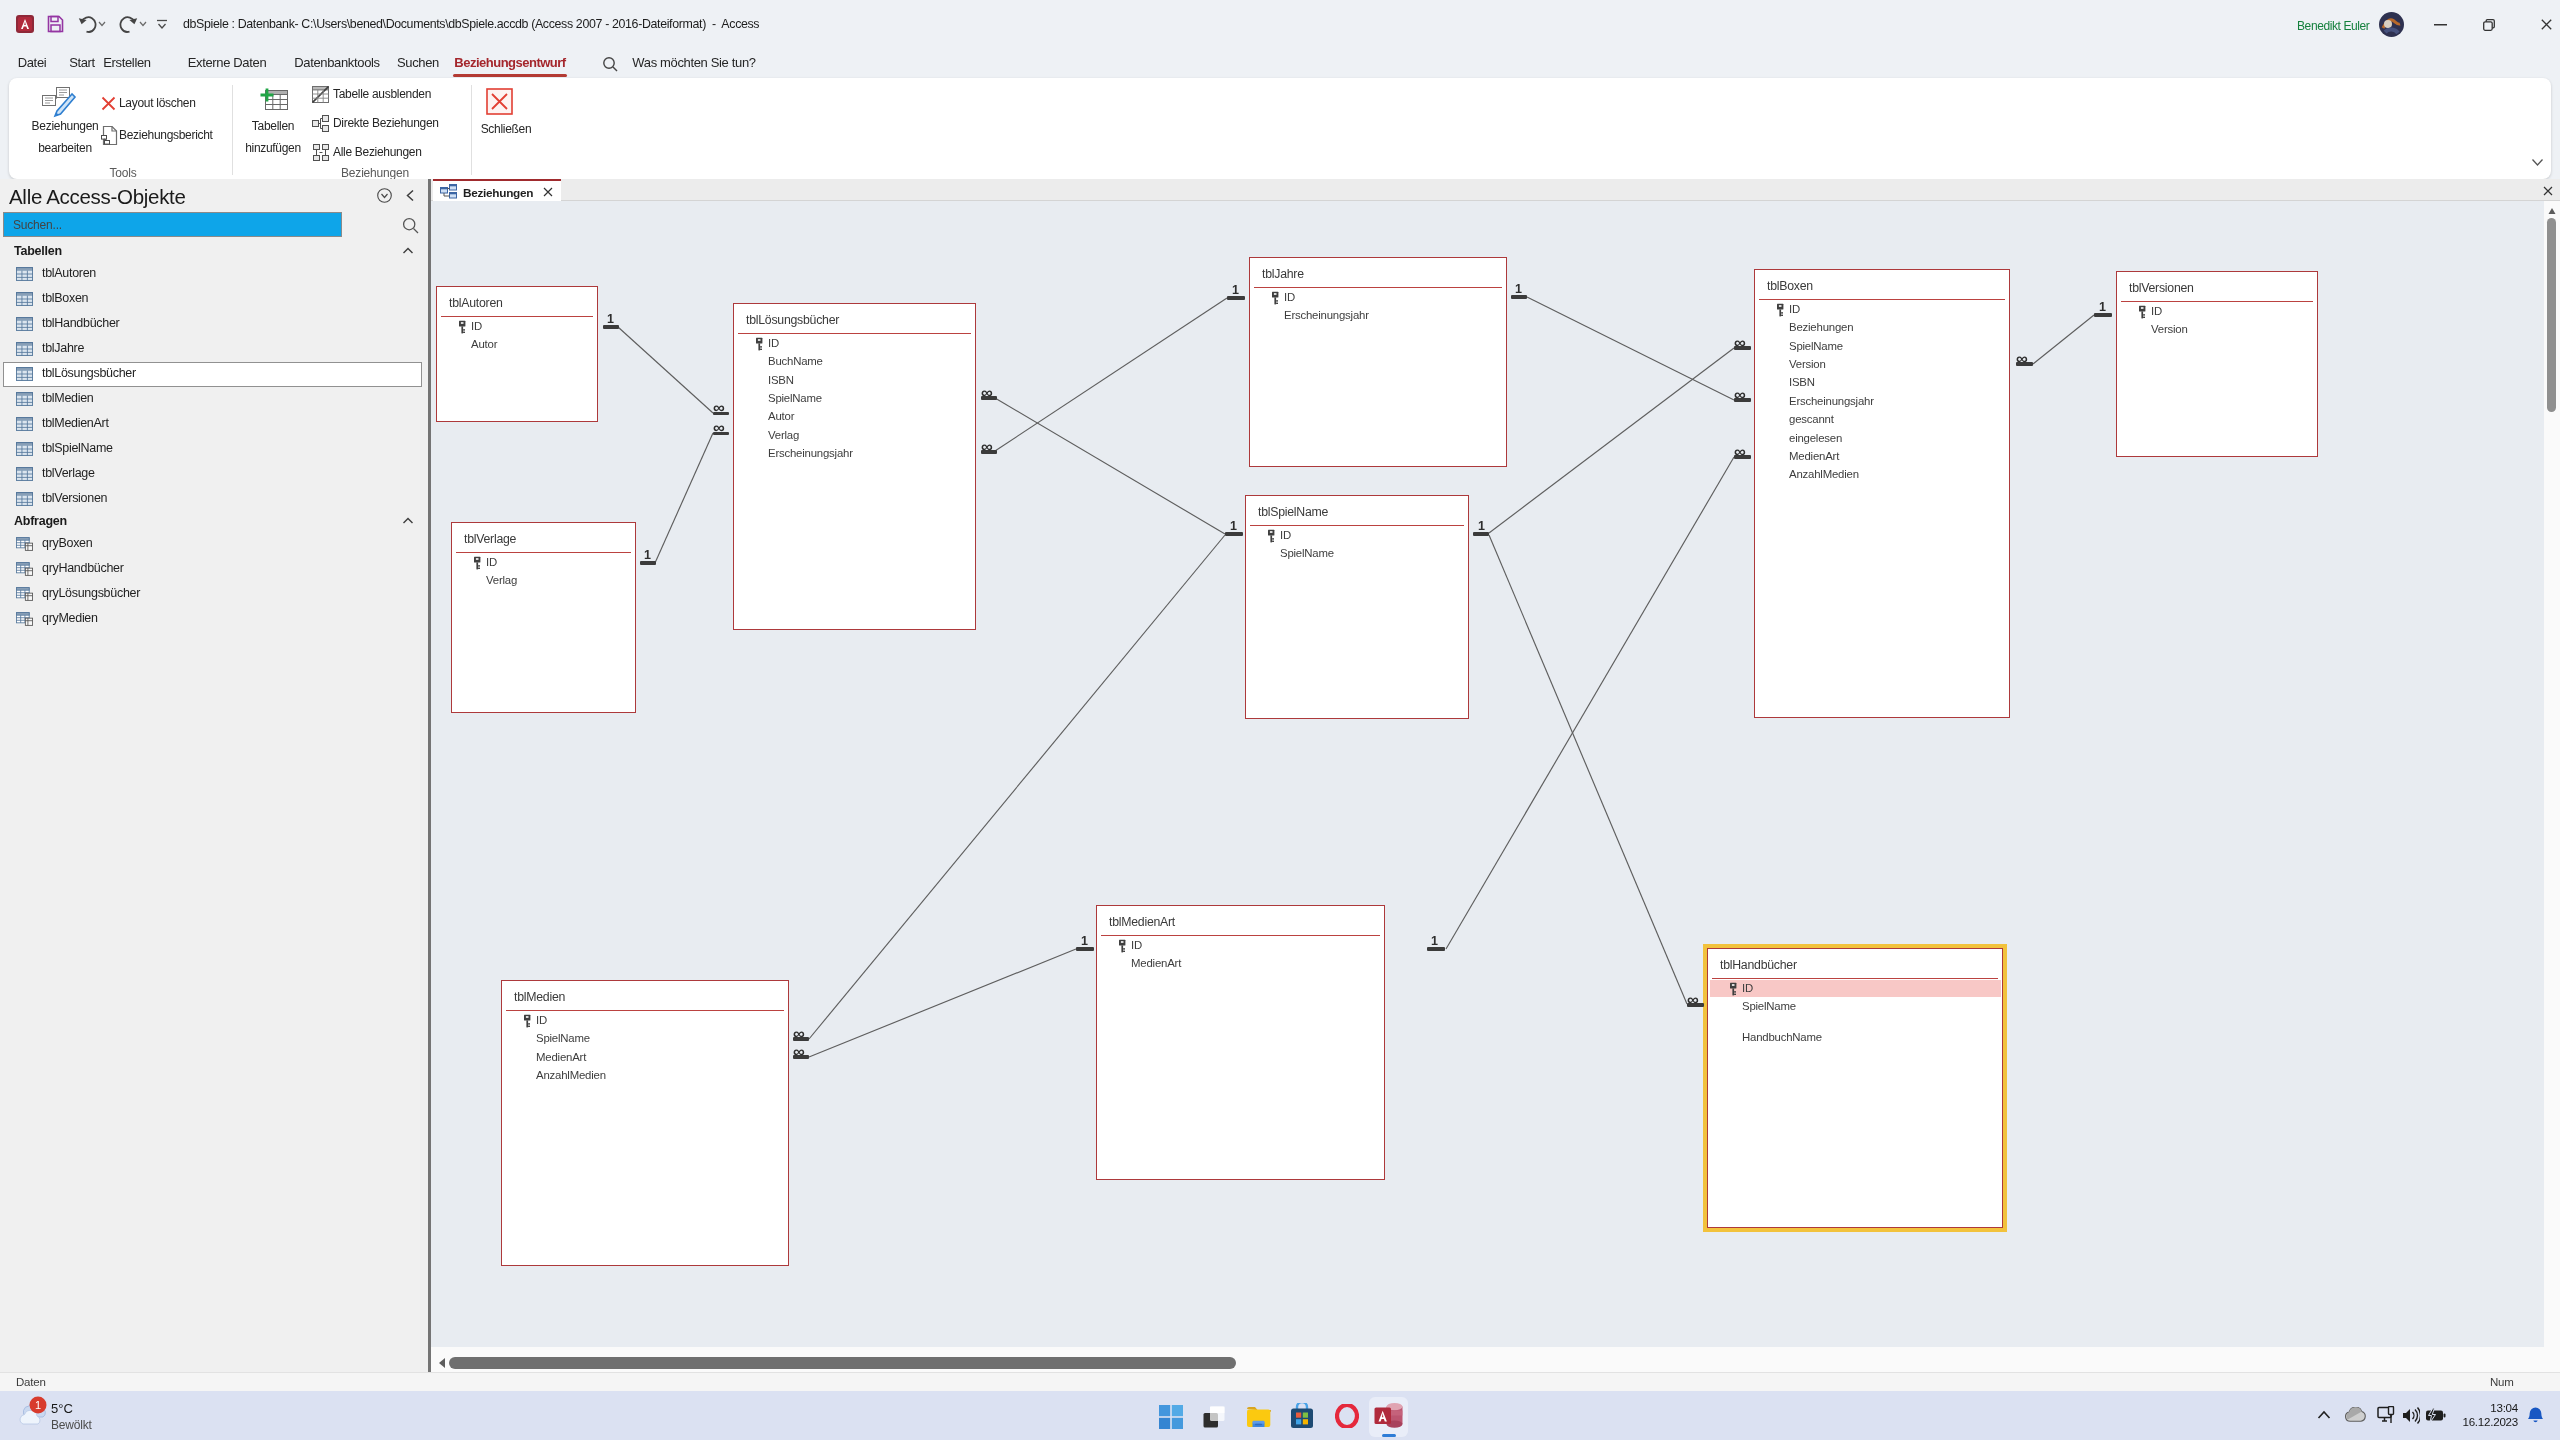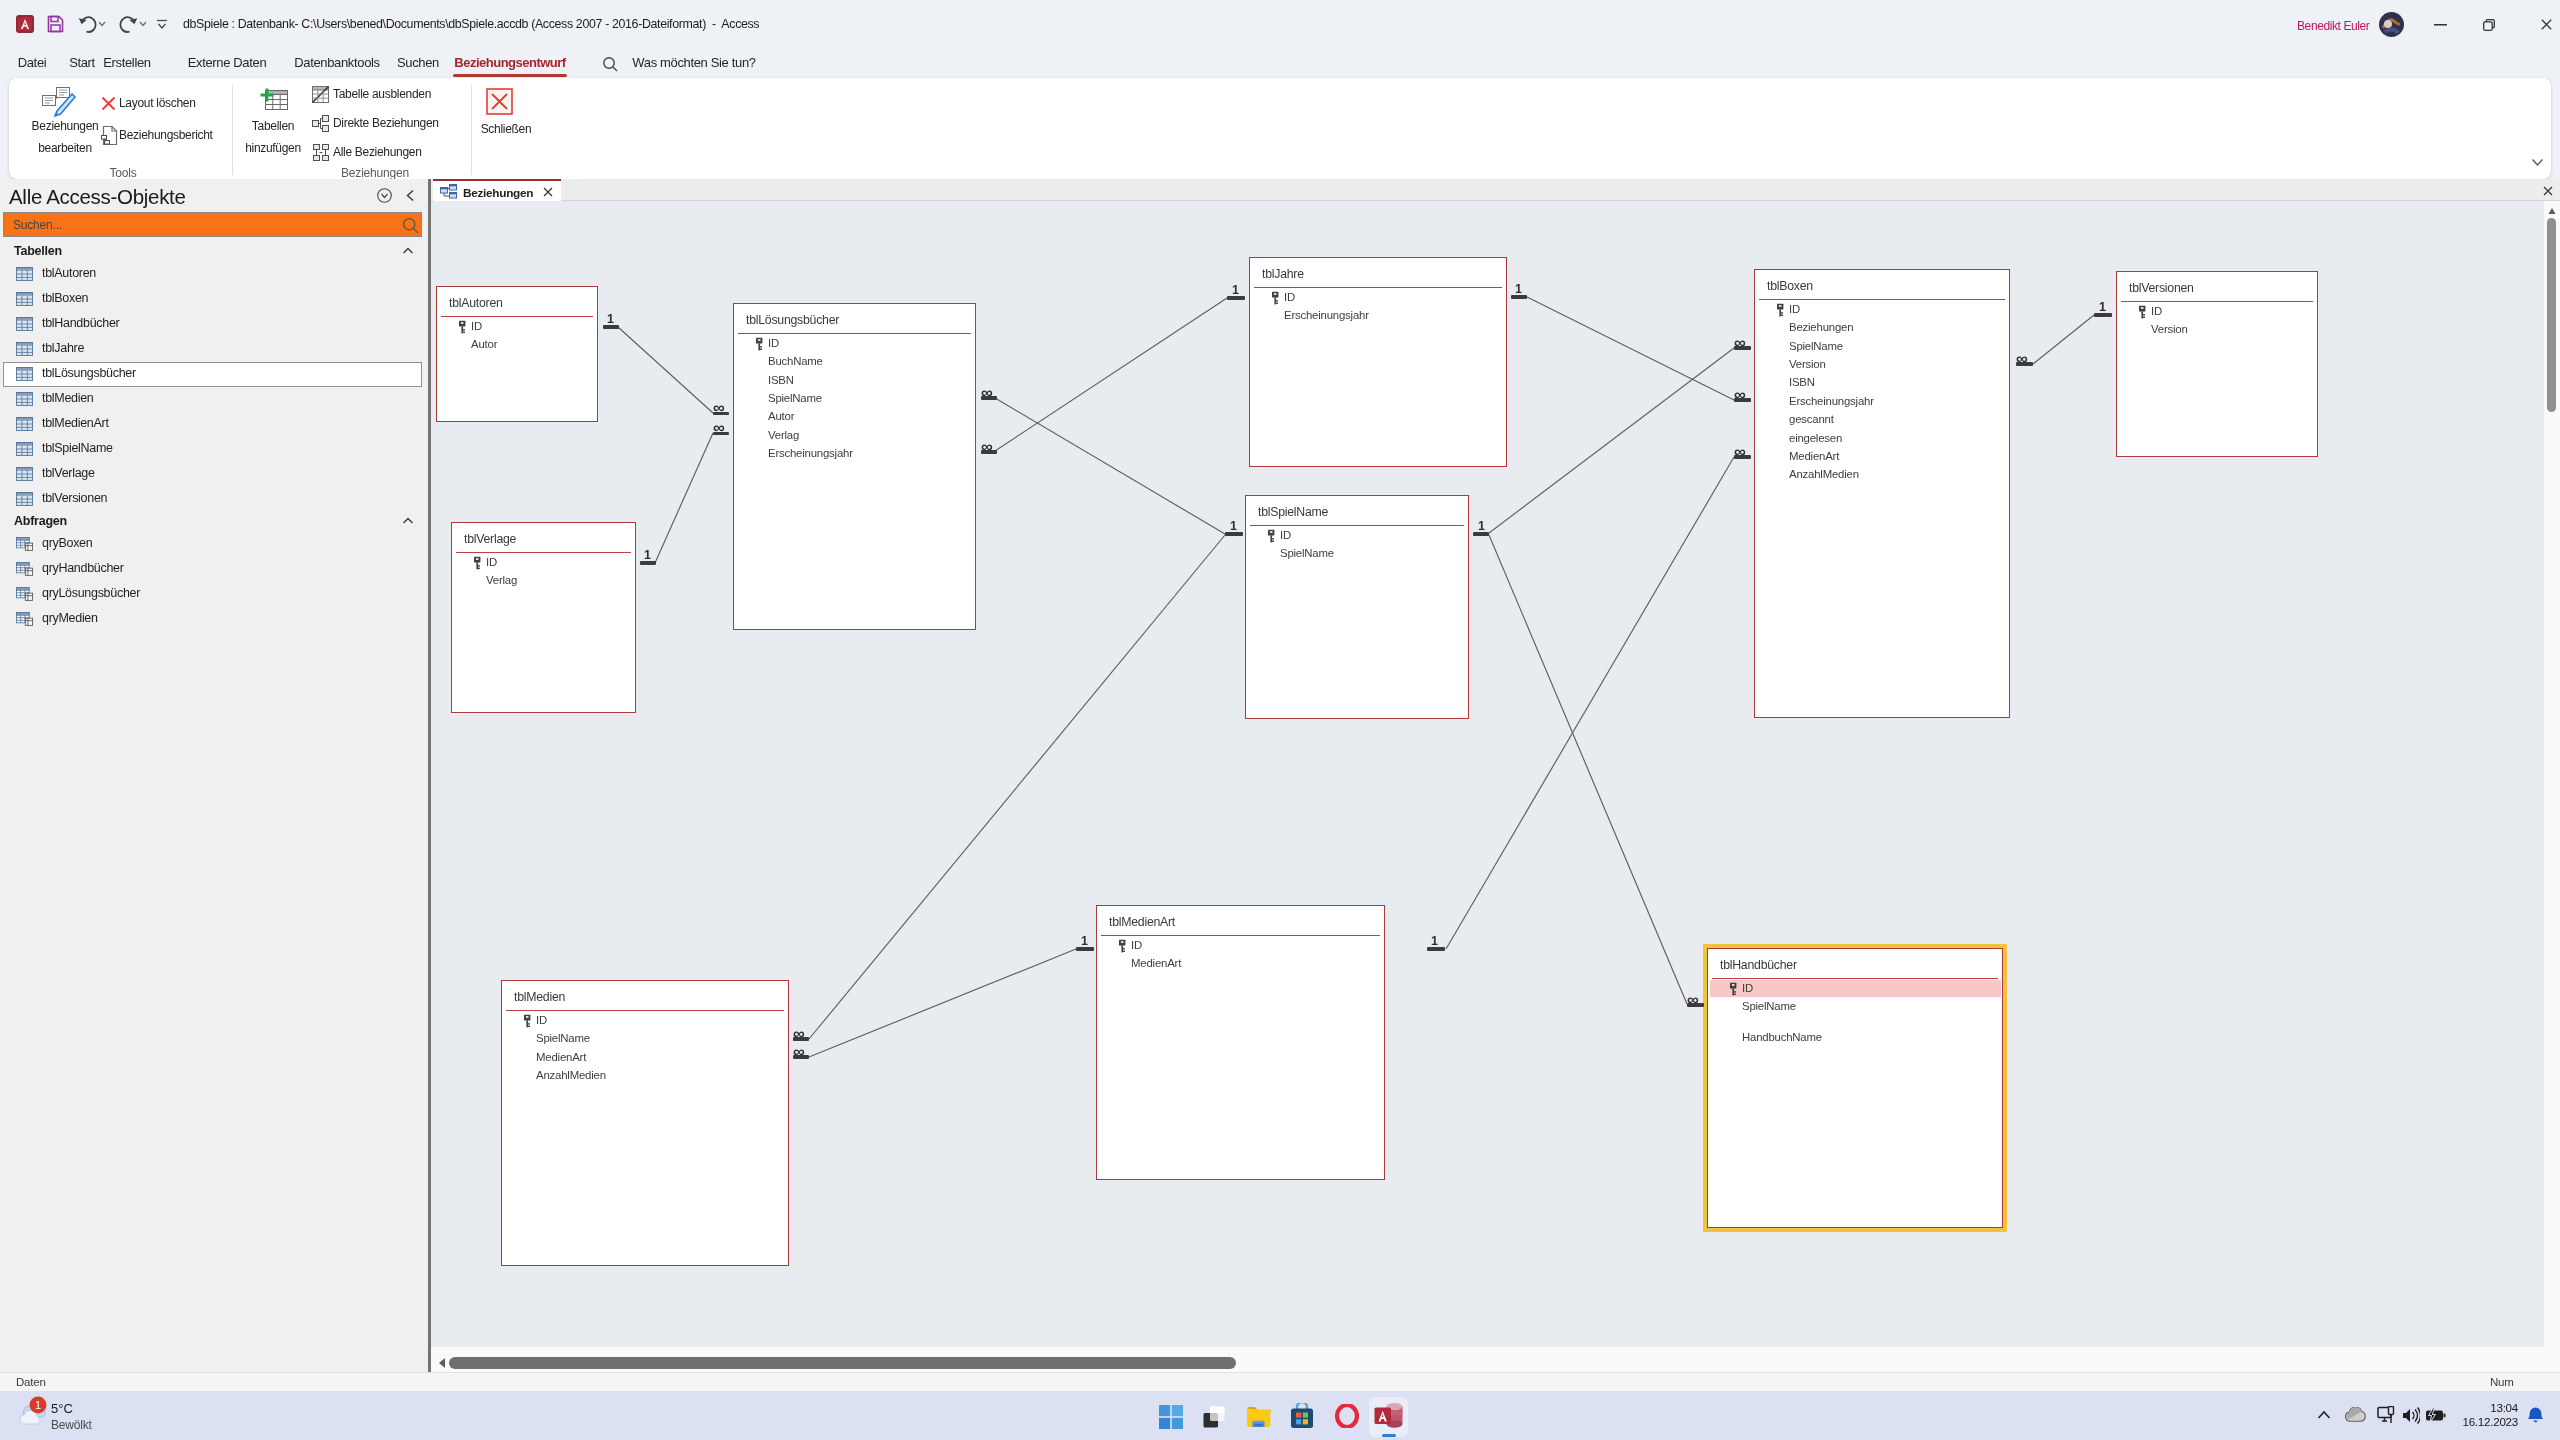--- a/index.html
+++ b/index.html
@@ -1,20 +1,20 @@
 <!DOCTYPE html>
 <html><head><meta charset="utf-8">
 <style>
 *{margin:0;padding:0;box-sizing:border-box;}
 html,body{width:2560px;height:1440px;overflow:hidden;background:#eef1f5;font-family:"Liberation Sans",sans-serif;}
 .abs{position:absolute;}
 
 #titlebar{position:absolute;left:0;top:0;width:2560px;height:48px;}
 #titletext{position:absolute;left:183px;top:17px;font-size:12.4px;letter-spacing:-0.35px;color:#1d1d1d;white-space:pre;}
-#username{position:absolute;left:2297px;top:19px;font-size:12px;letter-spacing:-0.4px;color:#be185d;}
+#username{position:absolute;left:2297px;top:19px;font-size:12px;letter-spacing:-0.4px;color:#15803d;}
 
 #menubar{position:absolute;left:0;top:48px;width:2560px;height:30px;font-size:13px;letter-spacing:-0.35px;color:#262626;}
 .mi{position:absolute;top:7px;transform:translateX(-50%);white-space:nowrap;}
 .miact{color:#a4262c;font-weight:bold;letter-spacing:-0.5px;}
 #mline{position:absolute;left:453px;top:26px;width:114px;height:2.5px;background:#b33a33;border-radius:2px;}
 
 #ribbon{position:absolute;left:9px;top:78px;width:2542px;height:101px;background:#fff;border-radius:8px;box-shadow:0 1px 3px rgba(0,0,0,0.18);}
 .rlabel{position:absolute;font-size:12px;letter-spacing:-0.2px;color:#5a5a5a;}
 .rtext{position:absolute;font-size:12px;letter-spacing:-0.3px;color:#262626;white-space:nowrap;}
 .rsep{position:absolute;top:7px;width:1px;height:90px;background:#e0e0e0;}
@@ -29,21 +29,21 @@
 #vscroll{position:absolute;left:2544px;top:201px;width:16px;height:1146px;background:#fafafa;}
 #vthumb{position:absolute;left:3px;top:17px;width:9px;height:194px;background:#8f8f8f;border-radius:4.5px;}
 #hscroll{position:absolute;left:431px;top:1347px;width:2129px;height:25px;background:#fafafa;}
 #hthumb{position:absolute;left:18px;top:10px;width:787px;height:12px;background:#6f6f6f;border-radius:6px;}
 
 #statusbar{position:absolute;left:0;top:1372px;width:2560px;height:19px;background:#f5f5f5;border-top:1px solid #e2e2e2;font-size:11.5px;letter-spacing:-0.2px;color:#3c3c3c;}
 
 #taskbar{position:absolute;left:0;top:1391px;width:2560px;height:49px;background:#dbe1f2;}
 
 #navtitle{position:absolute;left:9px;top:185px;font-size:20.5px;letter-spacing:-0.3px;color:#1a1a1a;}
-#navsearch{position:absolute;left:3px;top:212px;width:419px;height:25px;background:#f97316;border:1px solid #8a8a8a;}
+#navsearch{position:absolute;left:3px;top:212px;width:339px;height:25px;background:#0ea5e9;border:1px solid #8a8a8a;}
 #navsearch span{position:absolute;left:9px;top:5px;font-size:12px;letter-spacing:-0.2px;color:#444;}
 .nhead{position:absolute;left:14px;font-size:12.5px;letter-spacing:-0.25px;font-weight:bold;color:#1b1b1b;}
 .nitem{position:absolute;left:42px;font-size:12.5px;letter-spacing:-0.3px;color:#1f1f1f;white-space:nowrap;}
 .nico{position:absolute;left:16px;width:17px;height:14px;}
 #navsel{position:absolute;left:3px;top:362px;width:419px;height:25px;background:#fff;border:1px solid #919191;}
 .chev{position:absolute;font-size:13px;color:#333;}
 
 .tbox{position:absolute;background:#fff;border:1px solid #ad393b;}
 .tt{position:absolute;left:12px;top:9px;font-size:12.3px;letter-spacing:-0.25px;color:#3a3a3a;}
 .tsep{position:absolute;left:4px;right:4px;top:29px;height:1.4px;background:#bb4240;}

